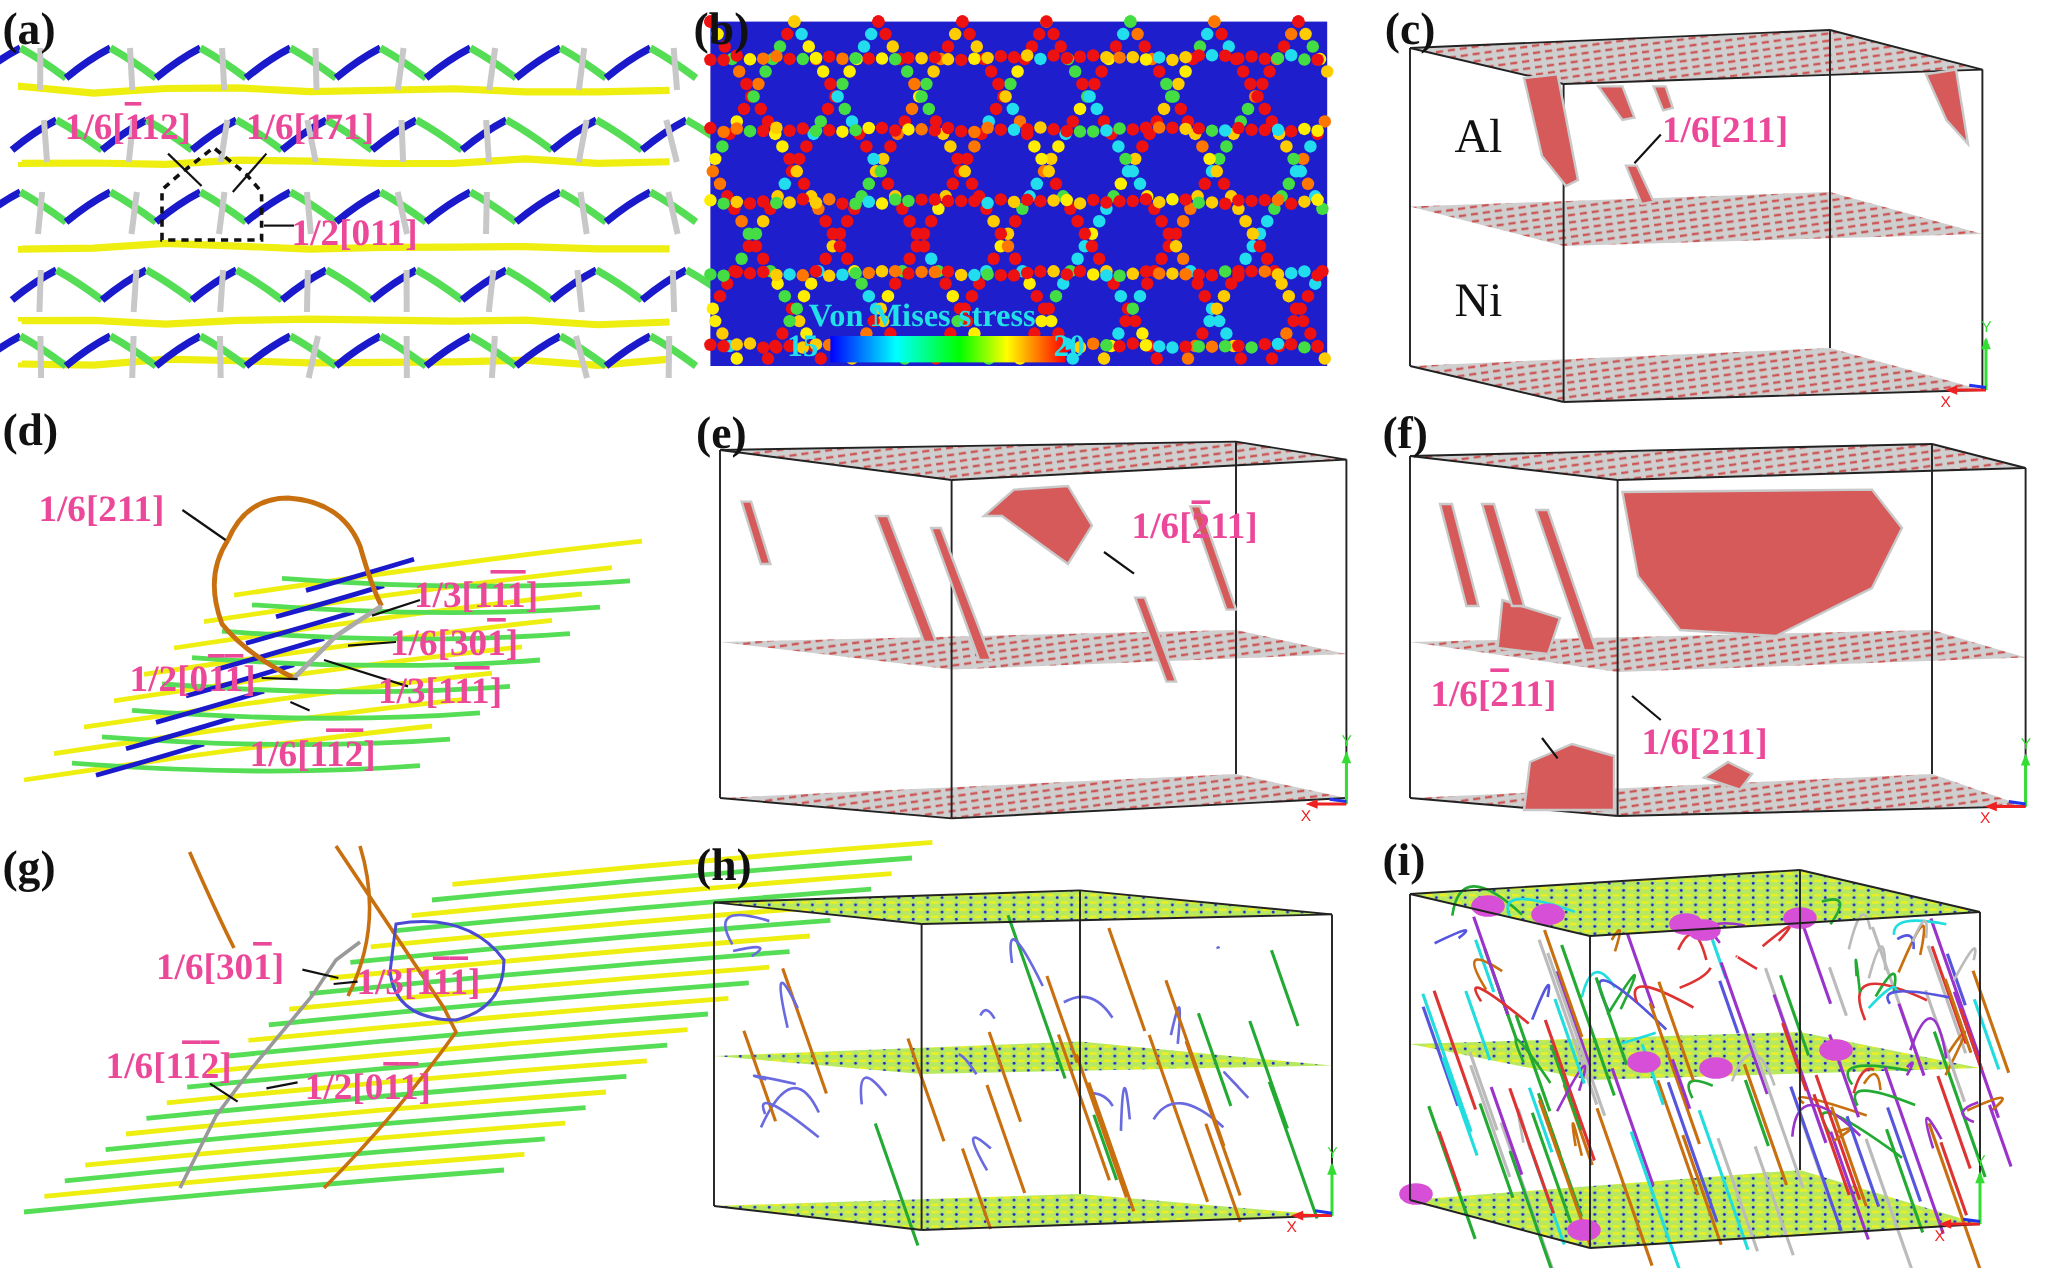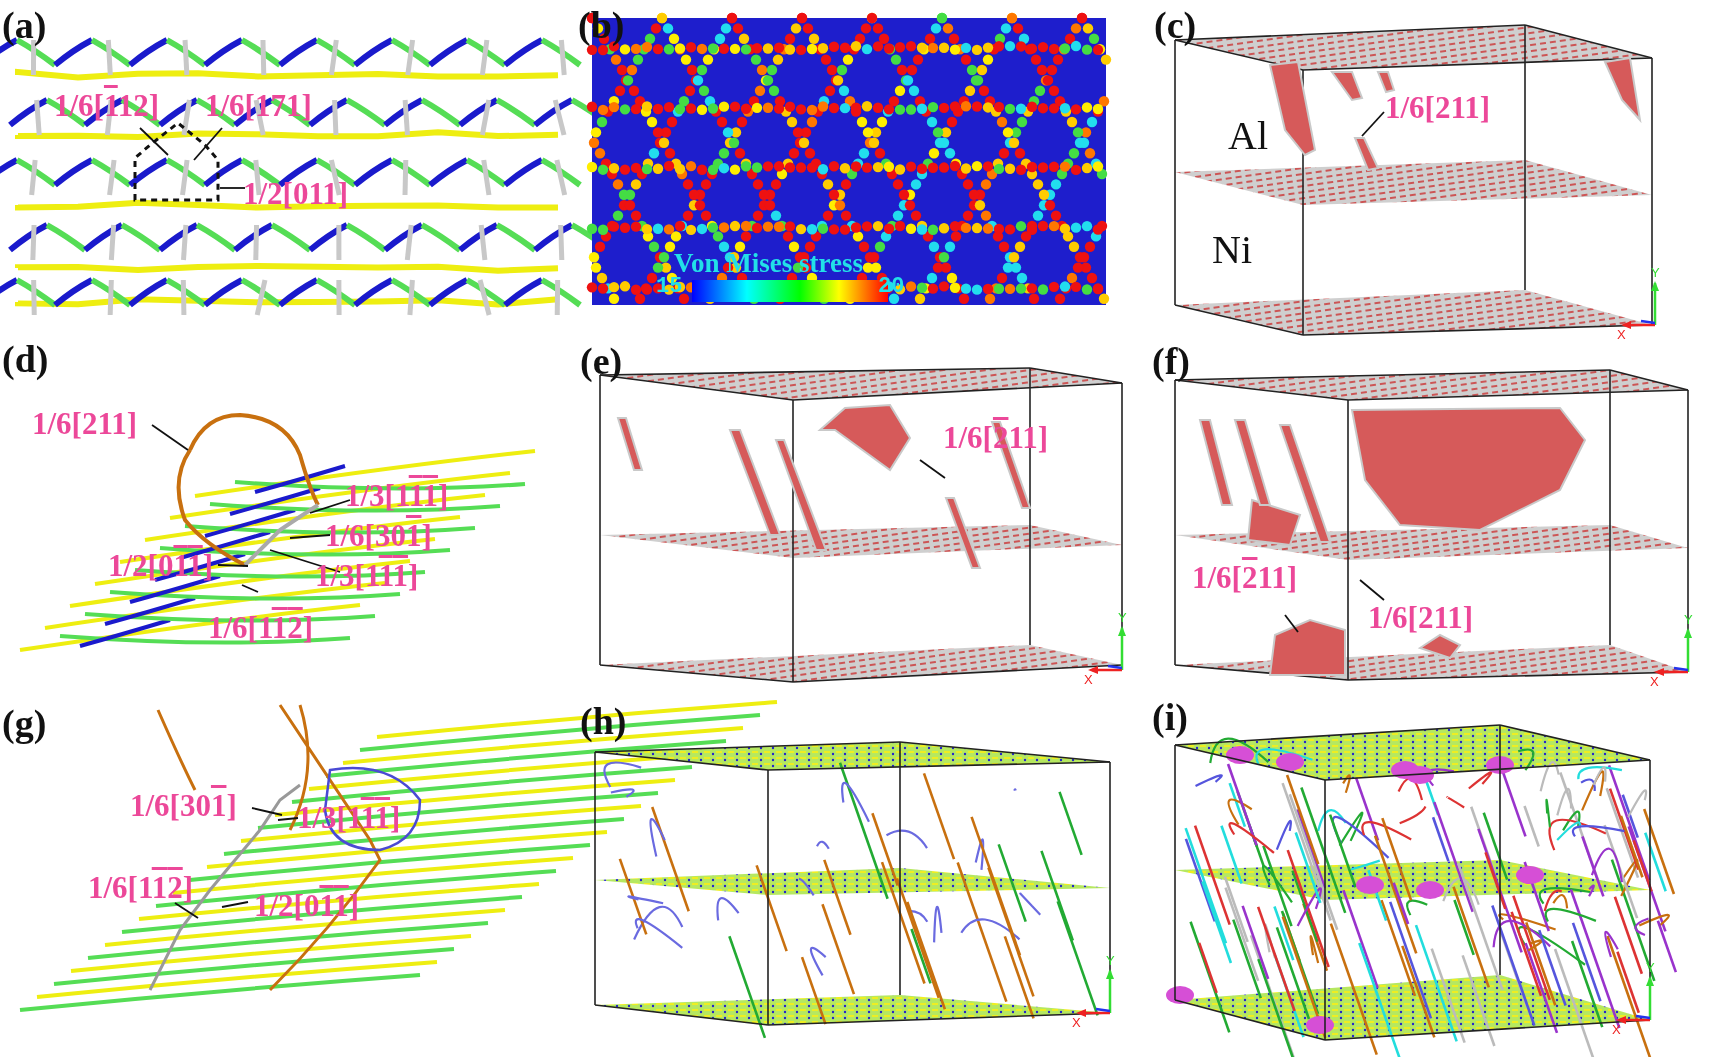--- a/index.html
+++ b/index.html
@@ -7,22 +7,22 @@
            font-family: "Liberation Serif", serif; }
     .panel { position: absolute; }
     .panel svg { position: absolute; left: 0; top: 0; overflow: visible; }
     .plabel { position: absolute; font-family: "Liberation Serif", serif;
               font-weight: bold; font-size: 38px; color: #111; line-height: 1; z-index: 5; }
     .ann { position: absolute; font-family: "Liberation Serif", serif; font-size: 31px;
            color: #ec4899; white-space: nowrap; line-height: 1; z-index: 4; font-weight: bold; }
     .mat { position: absolute; font-family: "Liberation Serif", serif; font-size: 40px; color: #111; line-height: 1; z-index: 4; }
     .cb-title { position: absolute; font-family: "Liberation Serif", serif; font-weight: bold;
                 font-size: 27px; color: #22e0e8; white-space: nowrap; line-height: 1; z-index: 4; }
-    .cb-tick { position: absolute; font-family: Liberation Mono, monospace; font-weight: bold;
-               font-size: 22px; color: #22e0e8; line-height: 1; z-index: 4; }
+    .cb-tick { position: absolute; font-family: Liberation Serif, serif; font-weight: bold;
+               font-size: 26px; color: #22e0e8; line-height: 1; z-index: 4; }
     .cb-bar { position: absolute; height: 22px; z-index: 3; }
   </style>
 </head>
 <body>
 
 <div class="panel" style="left:0;top:0;width:560px;height:320px;">
   <div class="plabel" style="left:2px;top:6px;">(a)</div>
   <svg width="560" height="320" id="svgA">
       <path d="M18 75 L18 72.00032870471509 L78 77.5245871017916 L138 73.73542353020555 L198 73.26330553857917 L258 76.37622397055497 L318 75.19628582447422 L378 73.97587387913454 L438 76.51231810777664 L498 76.5304490444534 L558 75.25710162823749" stroke="#eeee11" stroke-width="6" fill="none"></path>
       <path d="M18 135 L18 136.10708725369264 L78 135.81548762583685 L138 136.90054453620738 L198 133.45202864003556 L258 134.24538867012168 L318 136.2474081192607 L378 136.18827413040052 L438 132.3233238182248 L498 136.10345733082244 L558 134.8073739742929" stroke="#eeee11" stroke-width="6" fill="none"></path>
@@ -855,21 +855,21 @@
       <line x1="222" y1="136" x2="244" y2="112" stroke="#111" stroke-width="1.8"></line>
       <line x1="515" y1="325" x2="515" y2="283" stroke="#33dd33" stroke-width="2.5"></line>
       <path d="M511 291 L515 281 L519 291 Z" fill="#33dd33"></path>
       <line x1="515" y1="325" x2="485" y2="325" stroke="#ee2222" stroke-width="2.5"></line>
       <path d="M491 321 L481 325 L491 329 Z" fill="#ee2222"></path>
       <line x1="515" y1="323" x2="501" y2="321" stroke="#2233ee" stroke-width="2.5"></line>
       <text x="511" y="277" fill="#33dd33" font-size="13" font-family="Liberation Sans, sans-serif">Y</text>
       <text x="477" y="339" fill="#ee2222" font-size="13" font-family="Liberation Sans, sans-serif">X</text>
     </svg>
   <div class="plabel" style="left:14px;top:6px;">(c)</div>
-  <div class="mat" style="left:72px;top:116px;margin-left:16px;">Al</div>
+  <div class="mat" style="left:72px;top:94px;">Al</div>
   <div class="mat" style="left:72px;top:230px;">Ni</div>
   <div class="ann" style="left:245px;top:92px;">1/6[211]</div>
 </div>
 
 <div class="panel" style="left:0;top:330px;width:560px;height:340px;">
   <svg width="560" height="340" id="svgD">
       <path d="M20 320 Q220 290 360 275" stroke="#eeee11" stroke-width="4" fill="none"></path>
       <path d="M60 306 Q220 318 350 308" stroke="#55dd55" stroke-width="4" fill="none"></path>
       <path d="M80 316 Q120 305 170 290" stroke="#1a1acc" stroke-width="4" fill="none"></path>
       <path d="M45 298 Q245 268 385 253" stroke="#eeee11" stroke-width="4" fill="none"></path>

